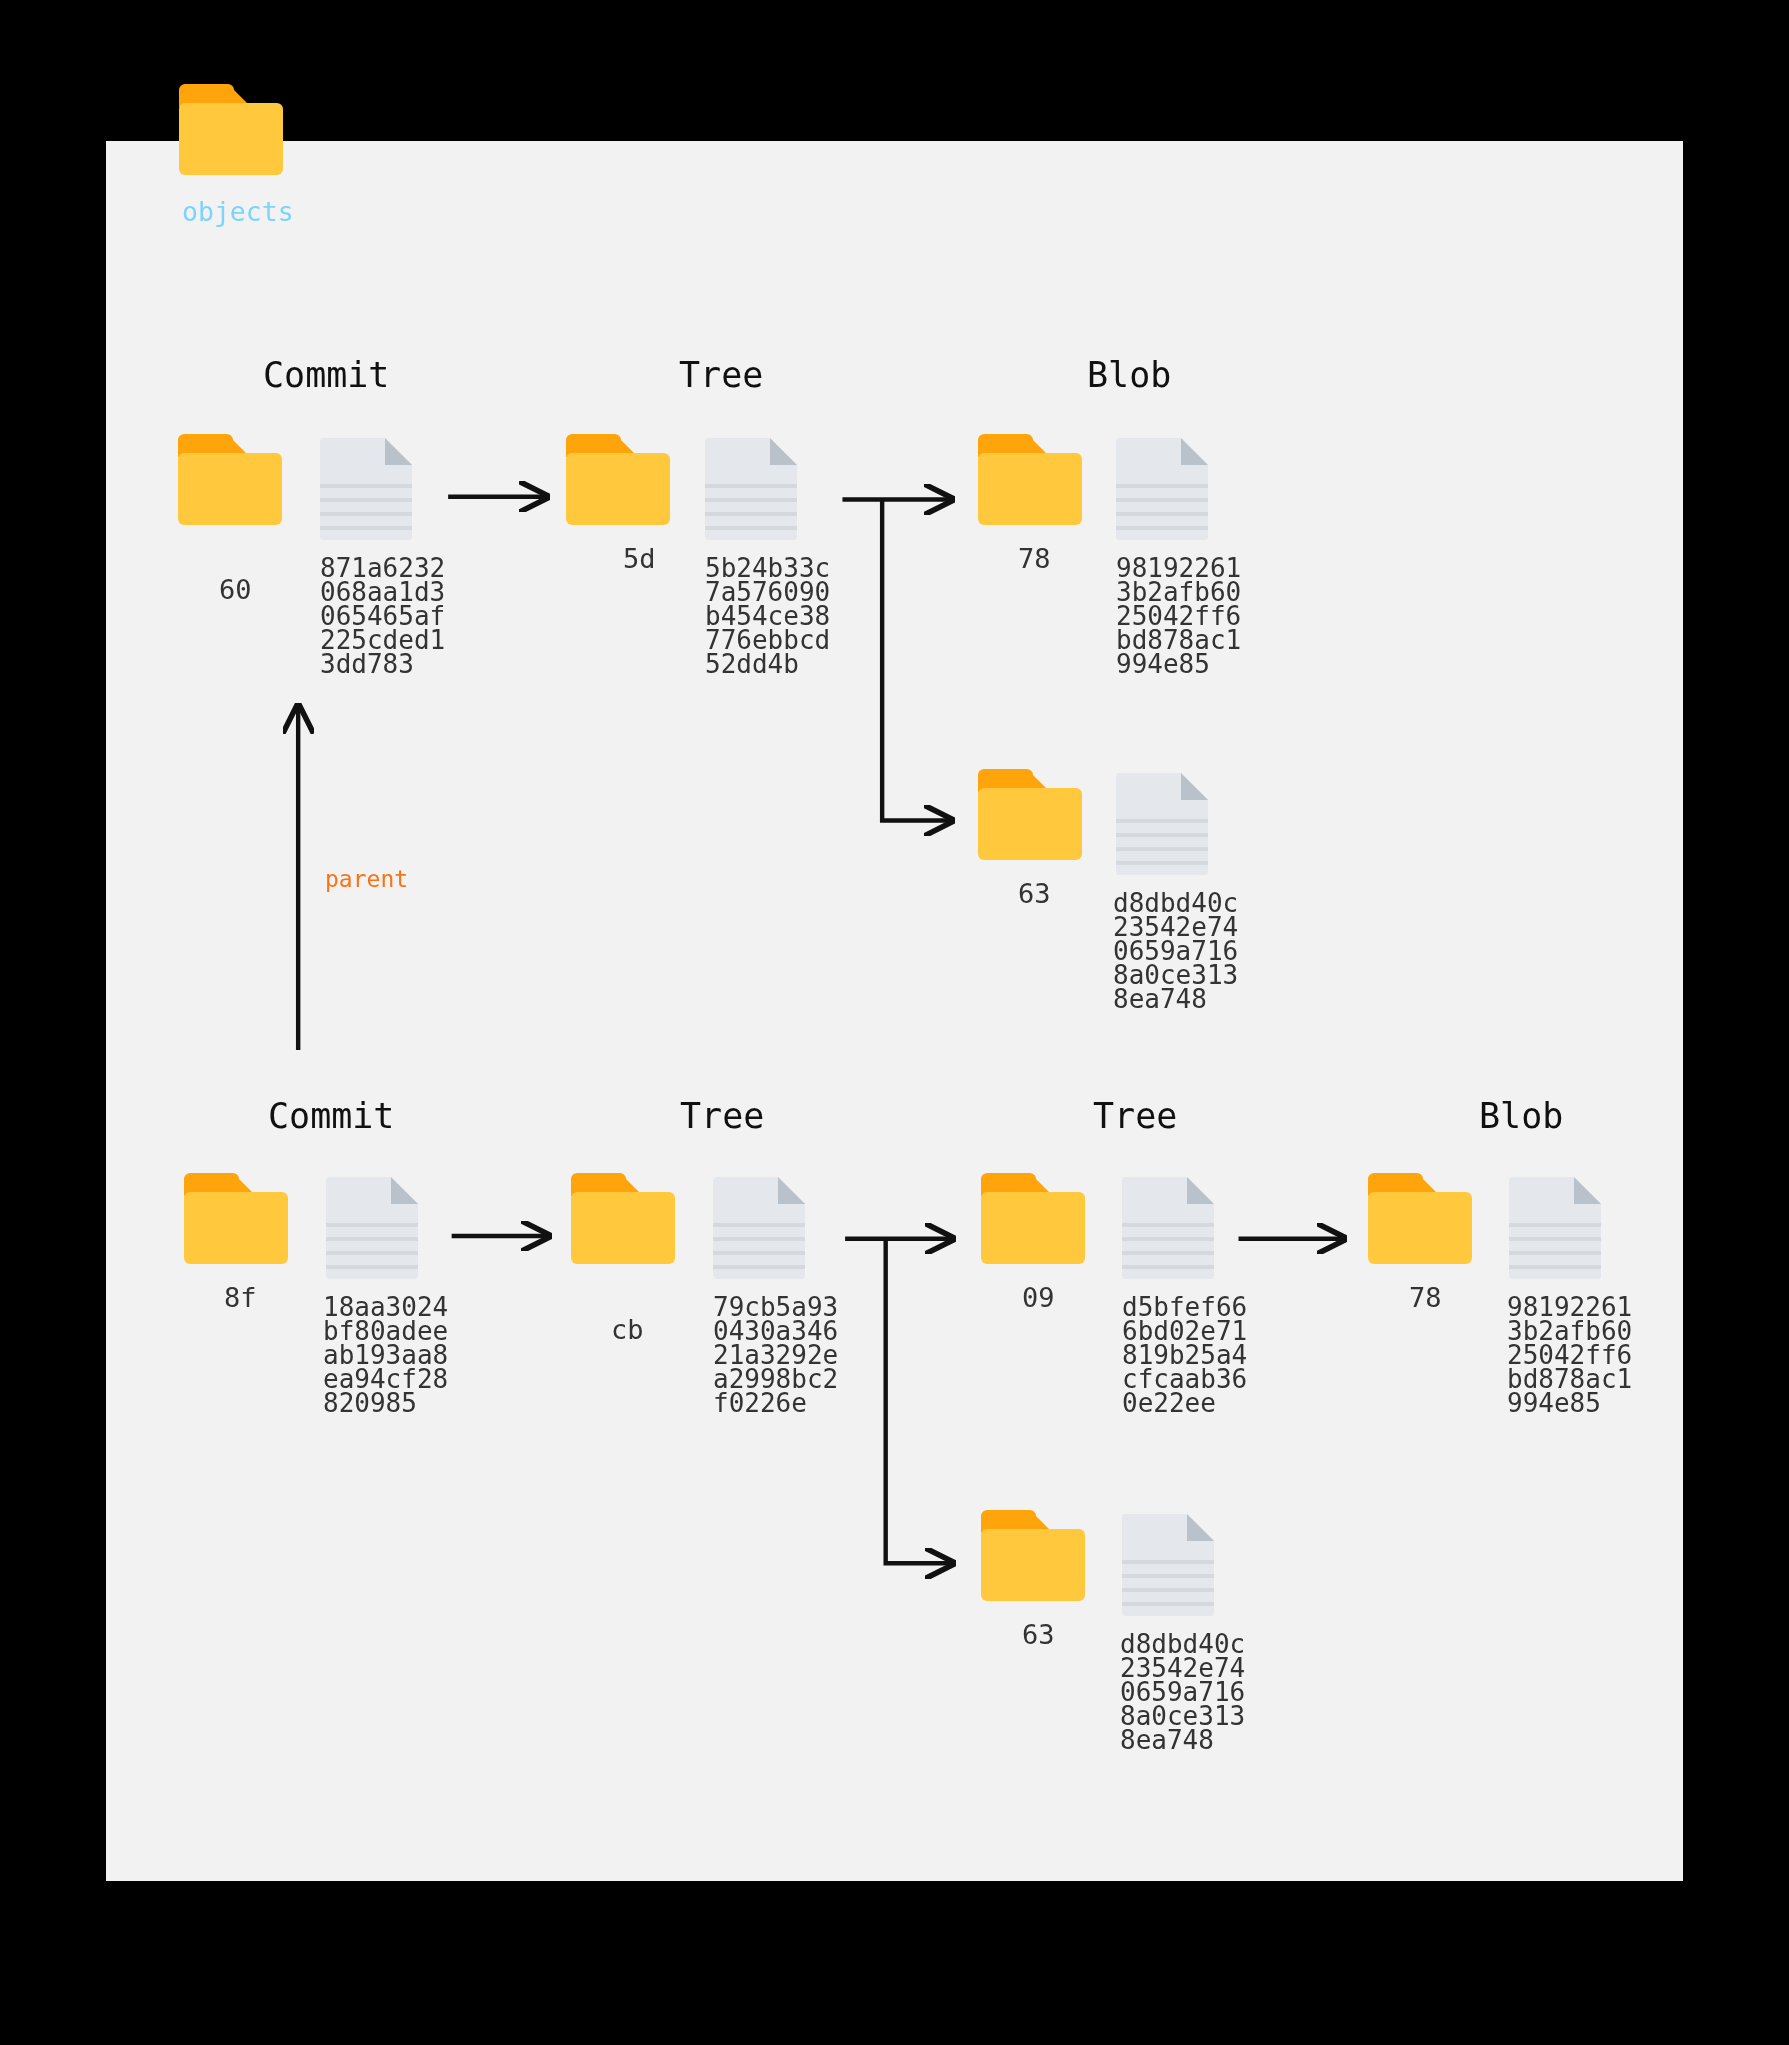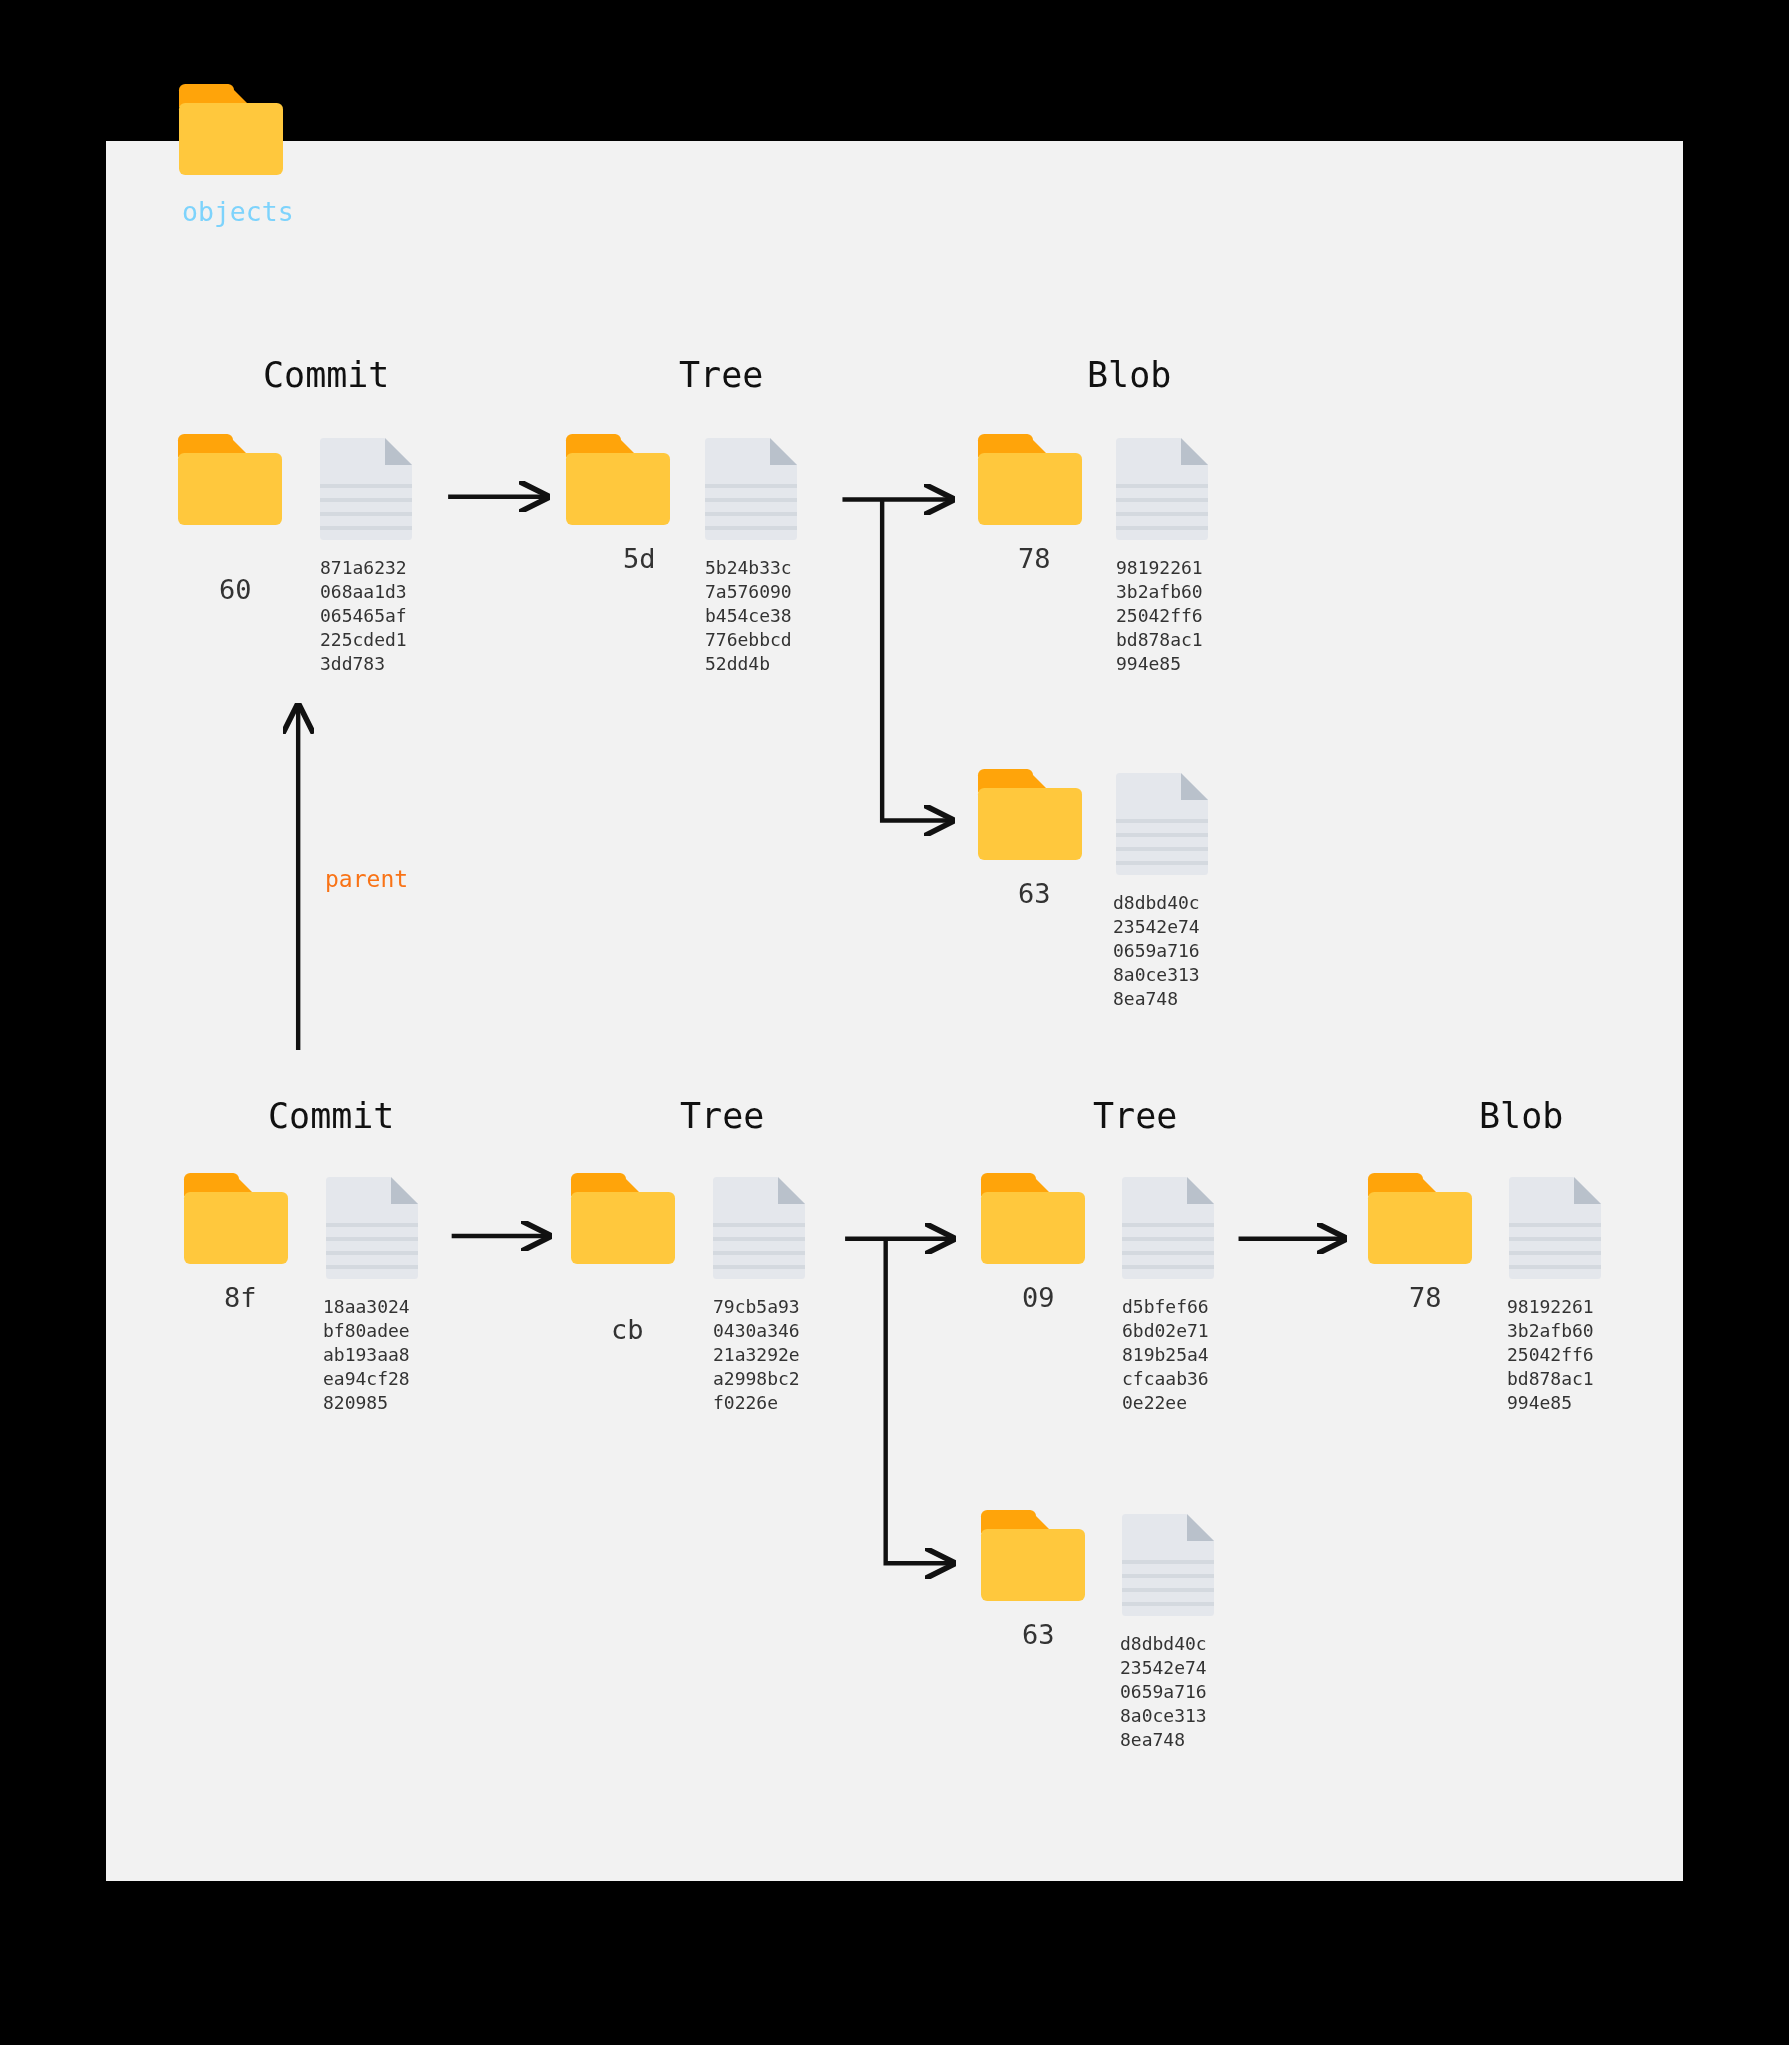--- a/index.html
+++ b/index.html
@@ -27,21 +27,21 @@
   .doc .sheet{position:absolute;left:0;top:0;width:92px;height:102px;
       background:#e4e7ec;border-radius:3.5px;
       clip-path:polygon(0 0, 70% 0, 100% 26%, 100% 100%, 0 100%);}
   .doc .fold{position:absolute;right:0;top:0;width:27px;height:27px;
       background:#b9c1cb;clip-path:polygon(0 0,100% 100%,0 100%);}
   .doc .ln{position:absolute;left:0;width:92px;height:4.4px;background:#d4d9df;}
 
   
   .hdr{position:absolute;font-size:35px;color:#111;letter-spacing:0;white-space:nowrap;margin-left:32px;}
   .shortname{position:absolute;font-size:27px;color:#333;white-space:nowrap;}
-  .hash{position:absolute;font-size:18px;line-height:24px;color:#333;white-space:pre;}
+  .hash{position:absolute;font-size:26px;line-height:24px;color:#333;white-space:pre;}
   .caption{position:absolute;font-size:26.5px;color:#7dd3fc;white-space:nowrap;}
   .edgelabel{position:absolute;font-size:23px;color:#f97316;white-space:nowrap;}
 
   
   #edges{position:absolute;left:0;top:0;width:1789px;height:2046px;pointer-events:none;}
 </style>
 </head>
 <body>
 
 <div id="panel"></div>

